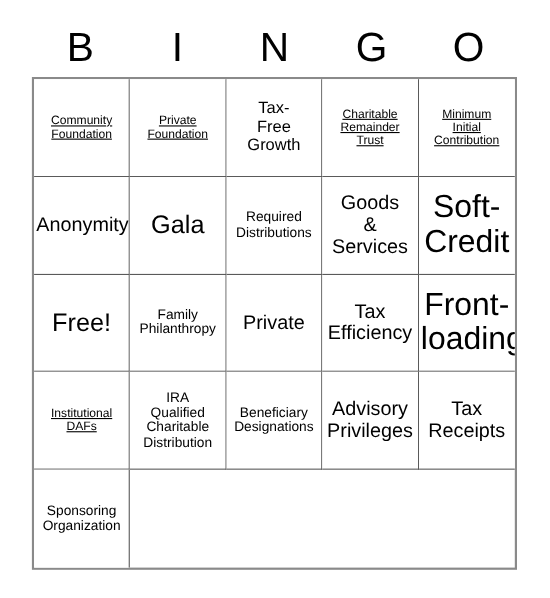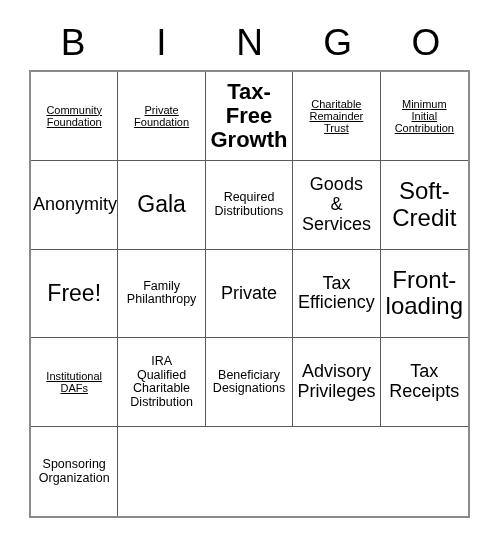--- a/index.html
+++ b/index.html
@@ -87,22 +87,22 @@
     line-height: 1.1;
     font-family: "Liberation Sans", sans-serif;
     color: #000000;
     white-space: pre-line;
     word-break: normal;
     user-select: none;
   }
 
   
   .fs-xxl  { font-size: 23px; }   
-  .fs-xl   { font-size: 24px; }   
-  .fs-lg   { font-size: 22px; font-weight: bold; }   
+  .fs-xl   { font-size: 29px; }   
+  .fs-lg   { font-size: 15px; }   
   .fs-md   { font-size: 18px; }   
   .fs-sm   { font-size: 11px; text-decoration: underline; }   
   .fs-xs   { font-size: 12.5px; } 
 </style>
 </head>
 <body>
 
 <div id="bingo-card">
 
   <div class="header-row">

